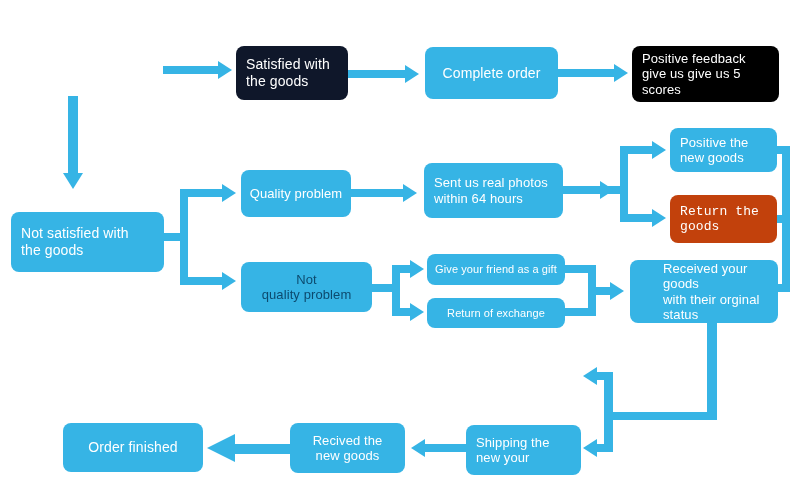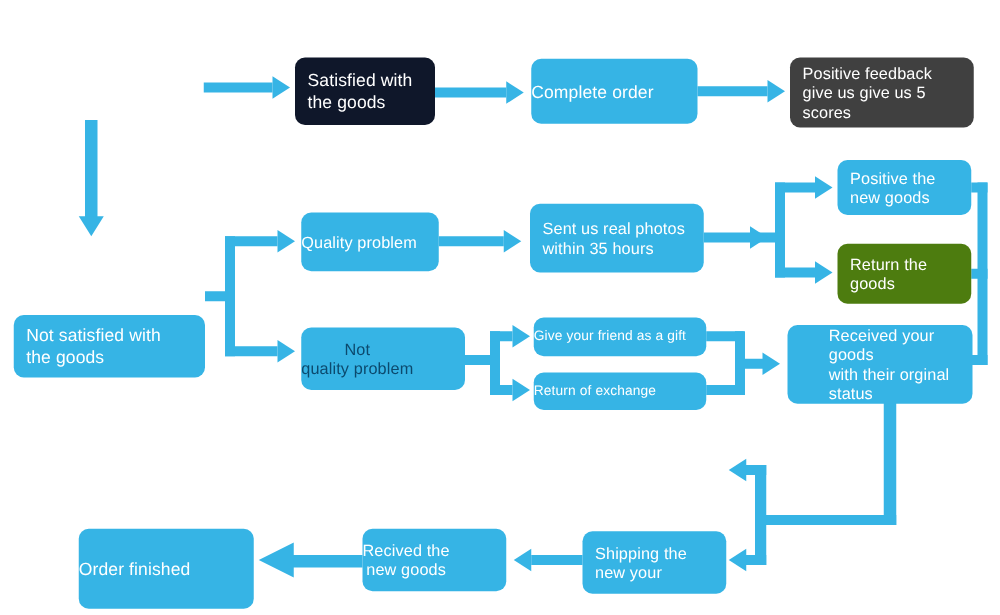--- a/index.html
+++ b/index.html
@@ -17,21 +17,21 @@
     border-radius:8px;
     color:#ffffff;
     display:flex;
     align-items:center;
     box-sizing:border-box;
     line-height:1.18;
     letter-spacing:.1px;
     white-space:pre-line;
   }
   .node.left{justify-content:flex-start;padding-left:10px;text-align:left;}
-  .node.center{text-align:center;}
+  .node.center{justify-content:center;text-align:center;}
 
   .lbl{display:block;}
 
   
   .hline,.vline{position:absolute;background:#36b4e5;}
   .arrowR,.arrowL,.arrowD{position:absolute;width:0;height:0;}
   .arrowR{border-top:9px solid transparent;border-bottom:9px solid transparent;border-left:14px solid #36b4e5;}
   .arrowL{border-top:9px solid transparent;border-bottom:9px solid transparent;border-right:14px solid #36b4e5;}
   .arrowD{border-left:10px solid transparent;border-right:10px solid transparent;border-top:16px solid #36b4e5;}
 </style>
@@ -106,38 +106,38 @@
 
   <div class="hline" style="left:425px;top:444px;width:41px;height:8px;"></div>
   <div class="arrowL" style="left:411px;top:439px;"></div>
 
   <div class="hline" style="left:234px;top:444px;width:56px;height:10px;"></div>
   <div class="arrowL" style="left:207px;top:434px;border-top-width:14px;border-bottom-width:14px;border-right-width:28px;"></div>
 
   <div class="node left" style="left: 236px; top: 46px; width: 112px; height: 54px; font-size: 14px; background: #0f172a; color: rgb(255, 255, 255);"><span class="lbl">Satisfied with
 the goods</span></div>
   <div class="node center" style="left: 425px; top: 47px; width: 133px; height: 52px; font-size: 14px; background: rgb(54, 180, 229); color: rgb(255, 255, 255);"><span class="lbl">Complete order</span></div>
-  <div class="node left" style="left: 632px; top: 46px; width: 147px; height: 56px; font-size: 13px; background: #404040; color: rgb(255, 255, 255);"><span class="lbl">Positive feedback
+  <div class="node left" style="left: 632px; top: 46px; width: 147px; height: 56px; font-size: 13px; background: #000000; color: rgb(255, 255, 255);"><span class="lbl">Positive feedback
 give us give us 5
 scores</span></div>
-  <div class="node left" style="left: 11px; top: 212px; width: 153px; height: 50px; font-size: 14px; background: rgb(54, 180, 229); color: rgb(255, 255, 255); margin-top: 40px;"><span class="lbl">Not satisfied with
+  <div class="node left" style="left: 11px; top: 212px; width: 153px; height: 60px; font-size: 14px; background: rgb(54, 180, 229); color: rgb(255, 255, 255);"><span class="lbl">Not satisfied with
 the goods</span></div>
   <div class="node center" style="left: 241px; top: 170px; width: 110px; height: 47px; font-size: 13px; background: rgb(54, 180, 229); color: rgb(255, 255, 255);"><span class="lbl">Quality problem</span></div>
   <div class="node left" style="left: 424px; top: 163px; width: 139px; height: 55px; font-size: 13px; background: rgb(54, 180, 229); color: rgb(255, 255, 255);"><span class="lbl">Sent us real photos
-within 35 hours</span></div>
+within 64 hours</span></div>
   <div class="node left" style="left: 670px; top: 128px; width: 107px; height: 44px; font-size: 13px; background: rgb(54, 180, 229); color: rgb(255, 255, 255);"><span class="lbl">Positive the
 new goods</span></div>
-  <div class="node left" style="left: 670px; top: 195px; width: 107px; height: 48px; font-size: 13px; background: #4d7c0f; color: rgb(255, 255, 255);"><span class="lbl">Return the
+  <div class="node left" style="left: 670px; top: 195px; width: 107px; height: 48px; font-size: 13px; background: #c2410c; color: rgb(255, 255, 255); font-family: Liberation Mono, monospace;"><span class="lbl">Return the
 goods</span></div>
   <div class="node center" style="left: 241px; top: 262px; width: 131px; height: 50px; font-size: 13px; background: rgb(54, 180, 229); color: #0c4a6e;"><span class="lbl">Not
 quality problem</span></div>
   <div class="node center" style="left: 427px; top: 254px; width: 138px; height: 31px; font-size: 11px; background: rgb(54, 180, 229); color: rgb(255, 255, 255);"><span class="lbl">Give your friend as a gift</span></div>
   <div class="node center" style="left: 427px; top: 298px; width: 138px; height: 30px; font-size: 11px; background: rgb(54, 180, 229); color: rgb(255, 255, 255);"><span class="lbl">Return of exchange</span></div>
   <div class="node left" style="left: 630px; top: 260px; width: 148px; height: 63px; font-size: 13px; background: rgb(54, 180, 229); color: rgb(255, 255, 255); padding-left: 33px;"><span class="lbl">Received your goods
 with their orginal
 status</span></div>
   <div class="node left" style="left: 466px; top: 425px; width: 115px; height: 50px; font-size: 13px; background: rgb(54, 180, 229); color: rgb(255, 255, 255);"><span class="lbl">Shipping the
 new your</span></div>
   <div class="node center" style="left: 290px; top: 423px; width: 115px; height: 50px; font-size: 13px; background: rgb(54, 180, 229); color: rgb(255, 255, 255);"><span class="lbl">Recived the
 new goods</span></div>
-  <div class="node center" style="left: 63px; top: 423px; width: 140px; height: 64px; font-size: 14px; background: rgb(54, 180, 229); color: rgb(255, 255, 255);"><span class="lbl">Order finished</span></div>
+  <div class="node center" style="left: 63px; top: 423px; width: 140px; height: 49px; font-size: 14px; background: rgb(54, 180, 229); color: rgb(255, 255, 255);"><span class="lbl">Order finished</span></div>
 
 </div>
 
 </body></html>

